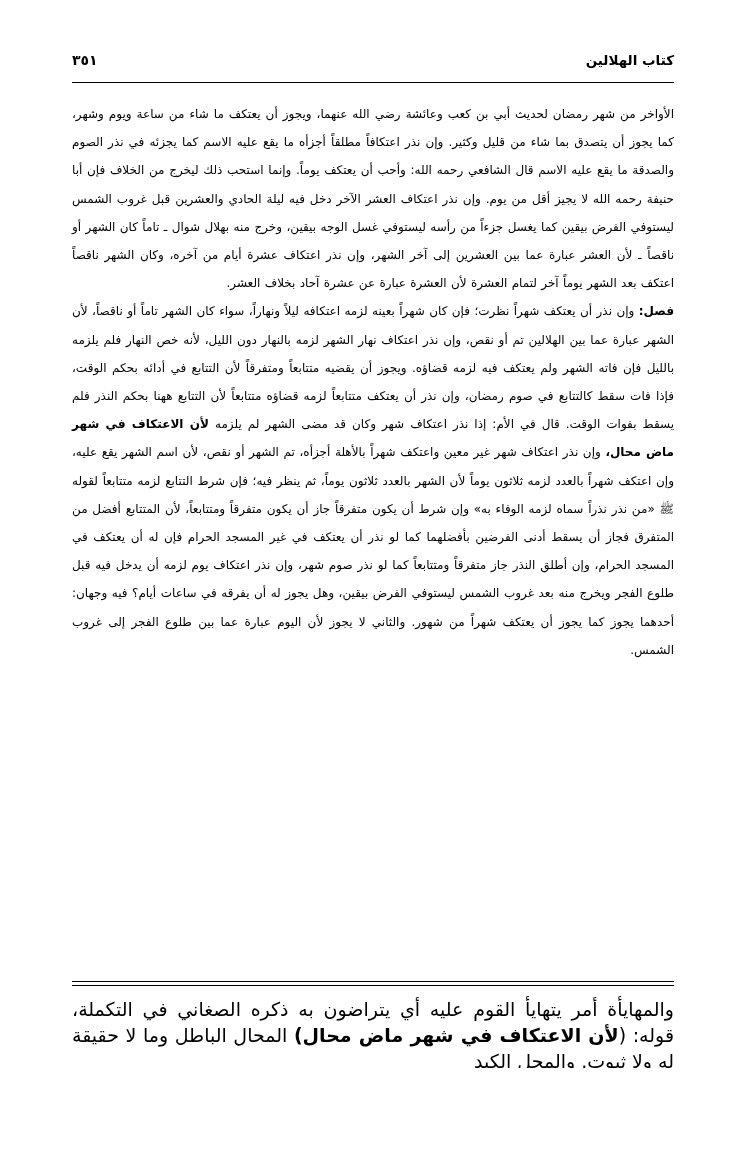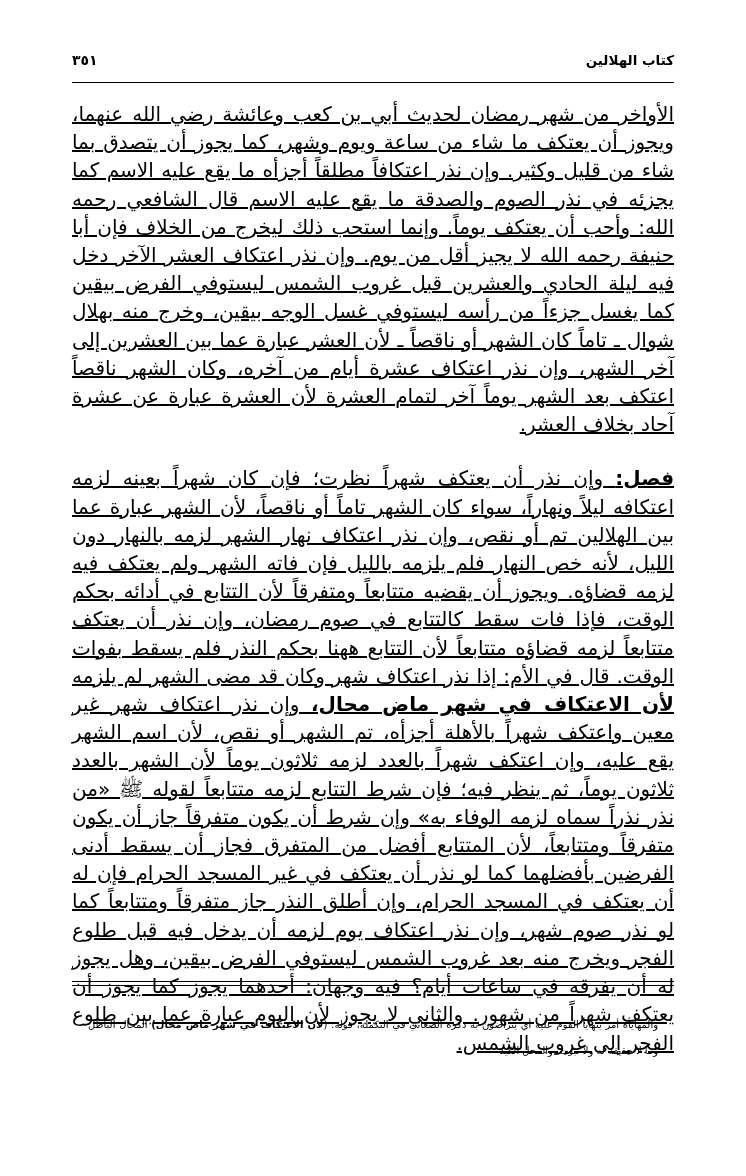--- a/index.html
+++ b/index.html
@@ -52,46 +52,44 @@
     position: absolute;
     top: 100px;
     left: 72px;
     right: 72px;
     direction: rtl;
     text-align: justify;
     text-align-last: right;
   }
   p.para {
     margin: 0 0 0 0;
-    font-size: 20px;
+    font-size: 12px;
     line-height: 28.2px;
     text-align: justify;
     text-align-last: right;
     letter-spacing: 0;
     word-spacing: 0.5px;
-    text-decoration: underline;
   }
   p.para.gap {
-    margin-top: 26px;
   }
   p.para .bold {
     font-weight: bold;
   }
   .footnote-area {
     position: absolute;
     top: 996px;
     left: 72px;
     right: 72px;
     direction: rtl;
     text-align: justify;
     text-align-last: right;
   }
   p.footnote {
-    margin: 16px;
-    font-size: 10px;
+    margin: 0;
+    font-size: 19px;
     line-height: 26px;
     text-align: justify;
     text-align-last: right;
   }
   p.footnote .bold {
     font-weight: bold;
   }
 </style>
 </head>
 <body>

